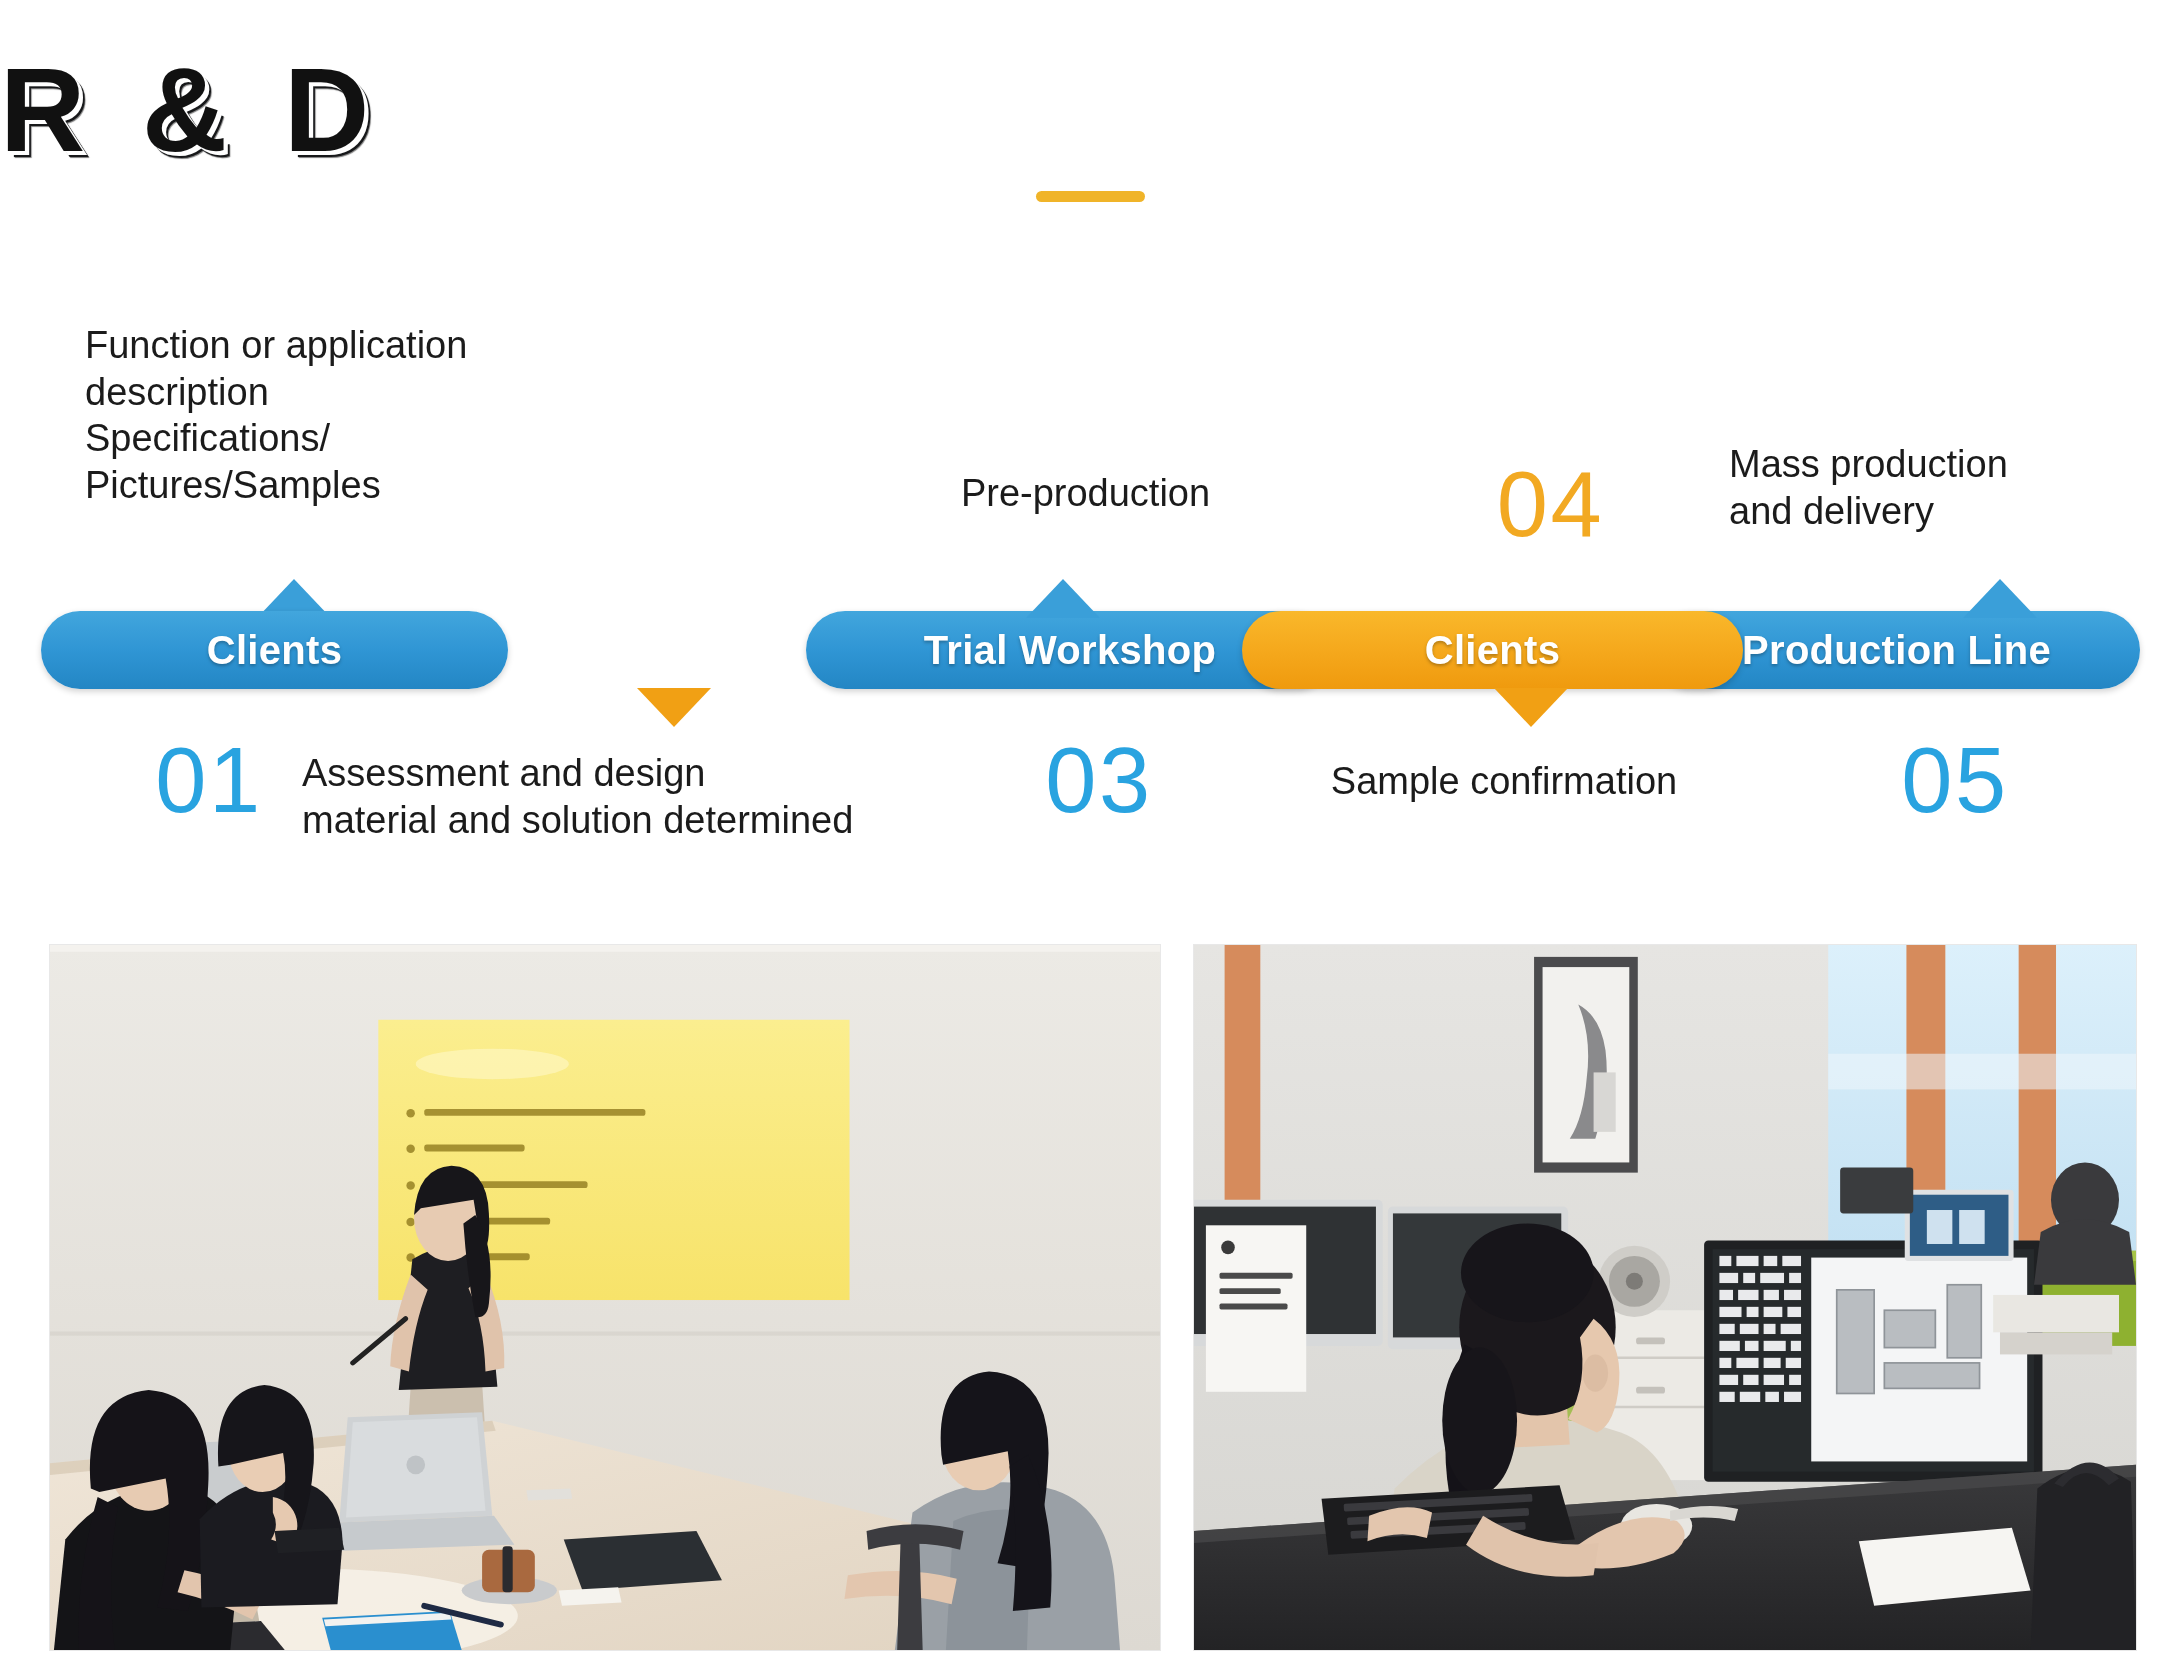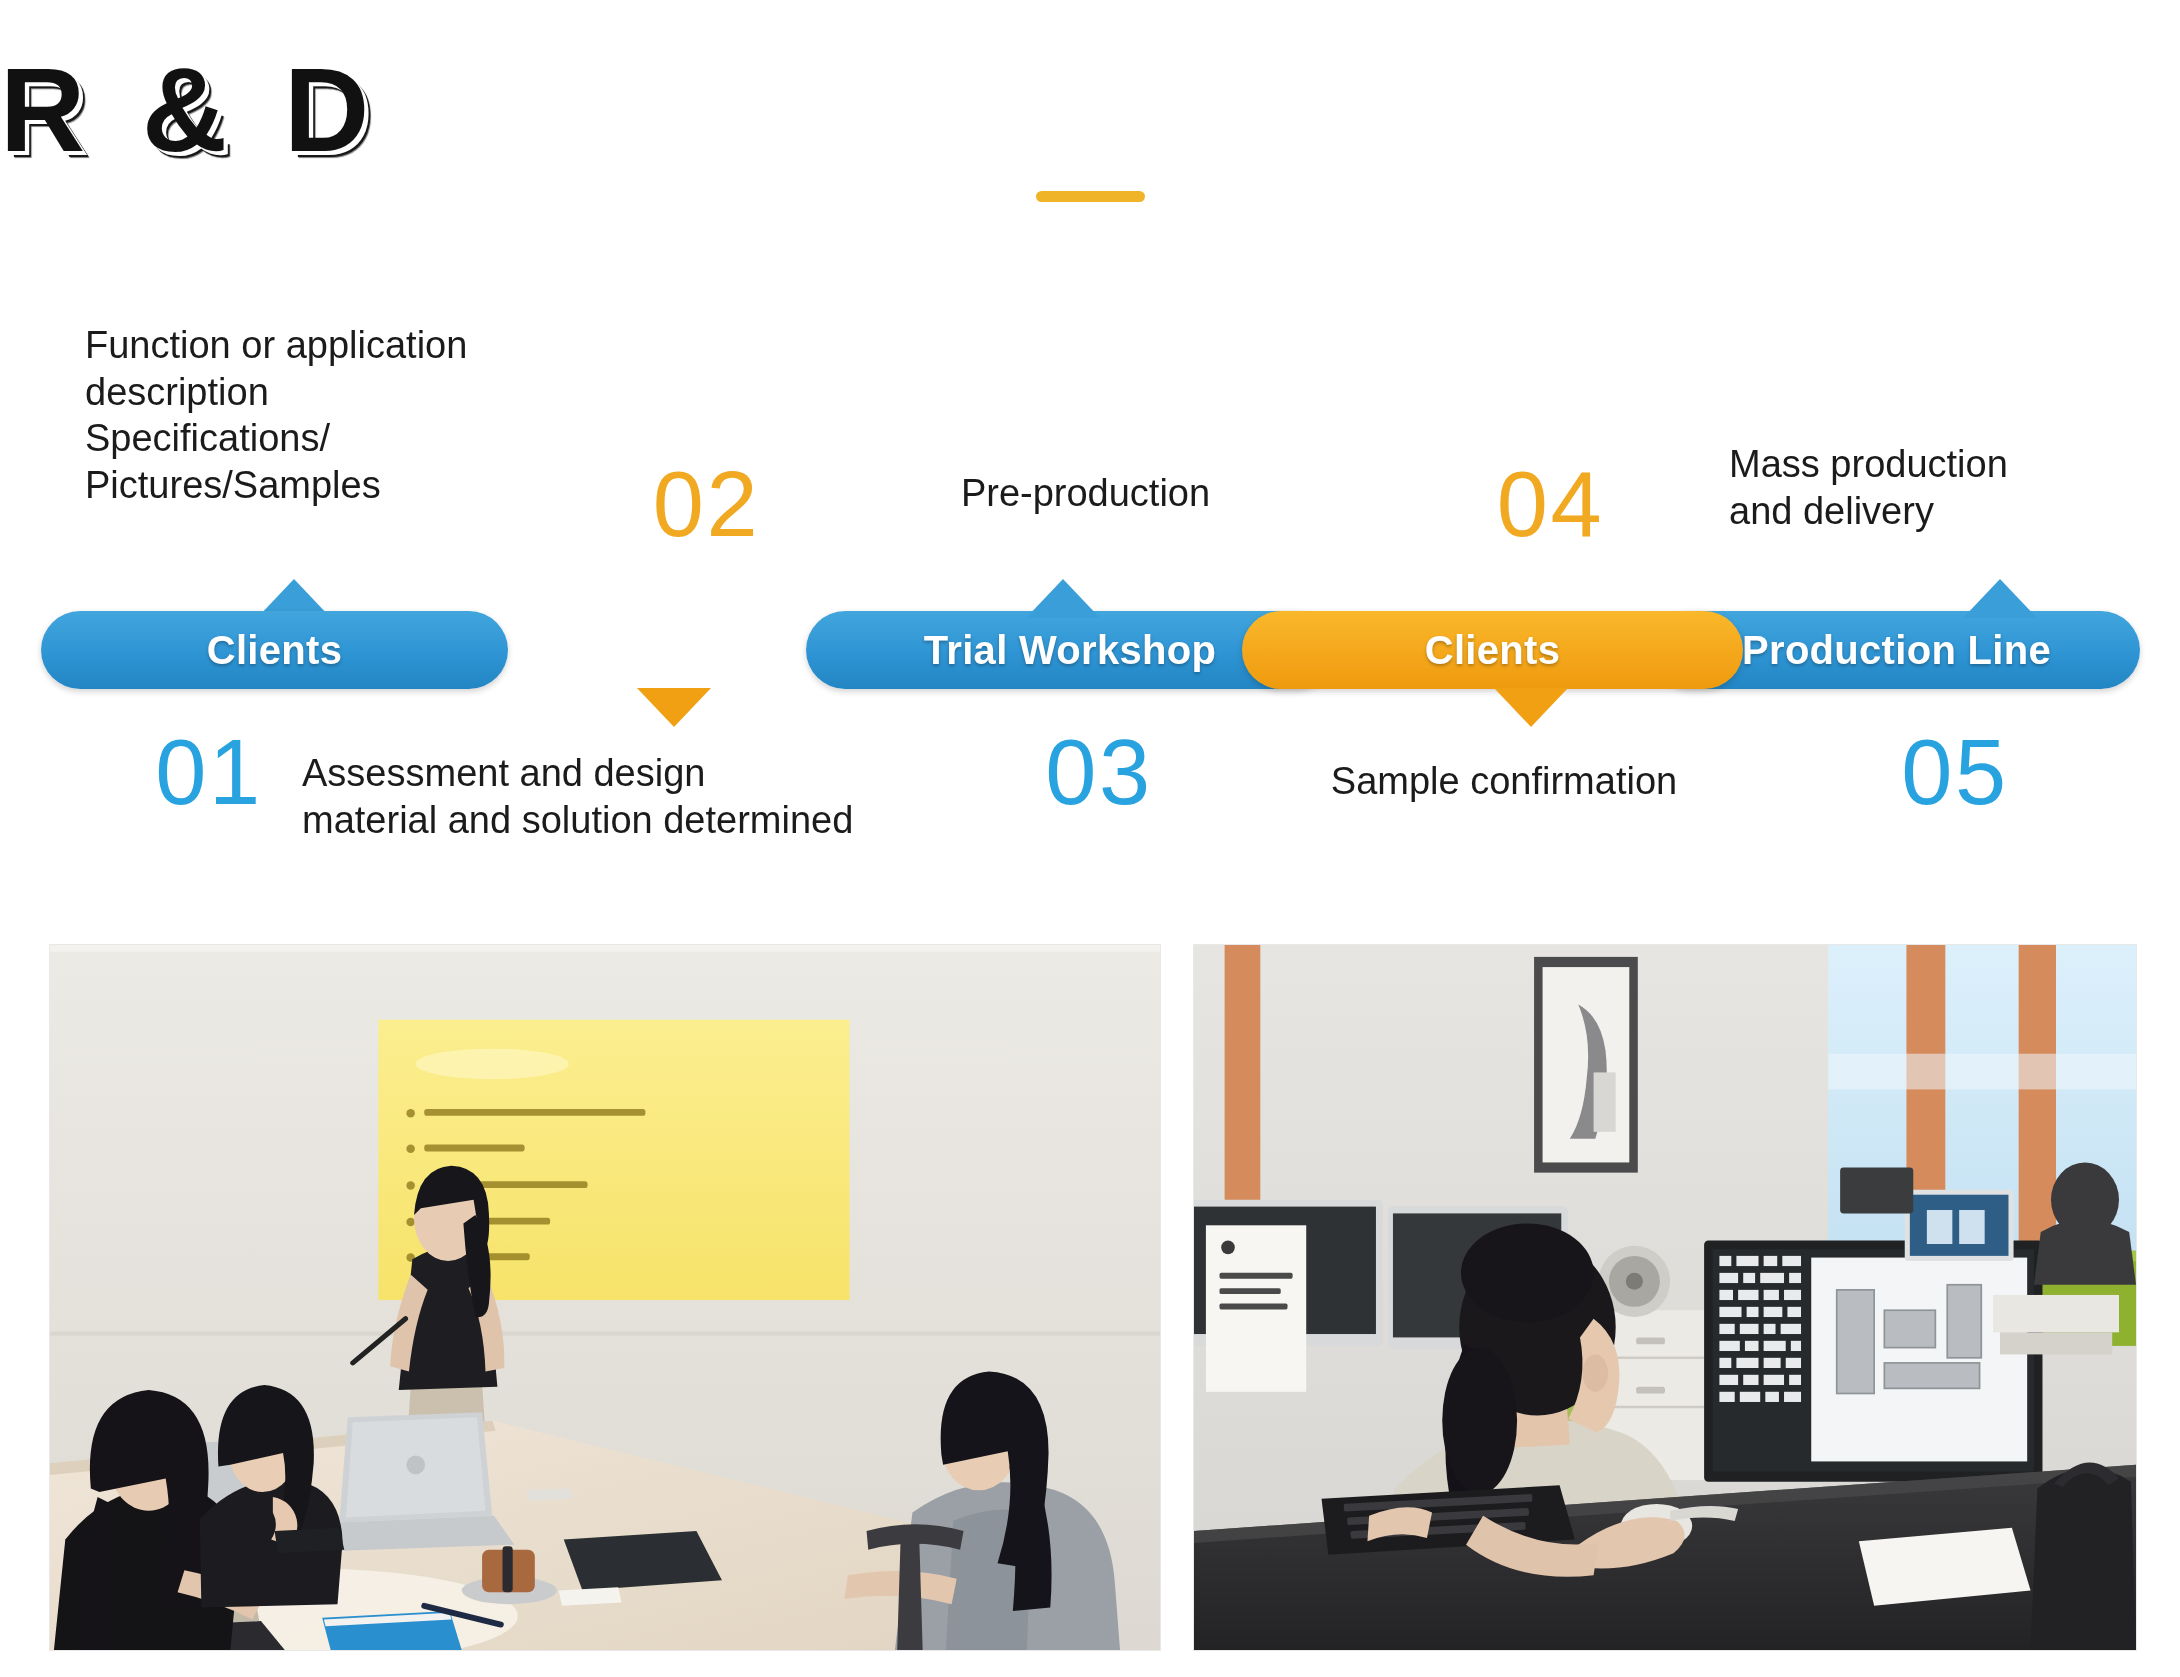--- a/index.html
+++ b/index.html
@@ -62,20 +62,21 @@
     font-weight: 300;
     line-height: 1;
     letter-spacing: 2.6px;
   }
   .callout.num-blue {
     color: #29a3e0;
     font-size: 92px;
     font-weight: 300;
     line-height: 1;
     letter-spacing: 2.6px;
+    margin-top: 8px;
   }
 
   
   #c-desc      { left: 85px;  top: 322px;  width: 528px; text-align: left; }
   #c-num02     { left: 596px;  top: 458px;  width: 221px; text-align: center; }
   #c-pre       { left: 894px; top: 470px;  width: 383px; text-align: center; }
   #c-num04     { left: 1440px; top: 458px;  width: 221px; text-align: center; }
   #c-mass      { left: 1729px; top: 441px;  width: 400px; text-align: left; }
 
   
@@ -159,21 +160,20 @@
   <div class="title-block">
     <div class="title-text">R &amp; D</div>
     <div class="title-underline"></div>
   </div>
 
   <div class="callout" id="c-desc">Function or application
 description
 Specifications/
 Pictures/Samples</div>
 
-  <div class="callout num" id="c-num02">02</div>
 
   <div class="callout" id="c-pre">Pre-production</div>
 
   <div class="callout num" id="c-num04">04</div>
 
   <div class="callout" id="c-mass">Mass production
 and delivery</div>
 
   <div id="ribbon">
 

